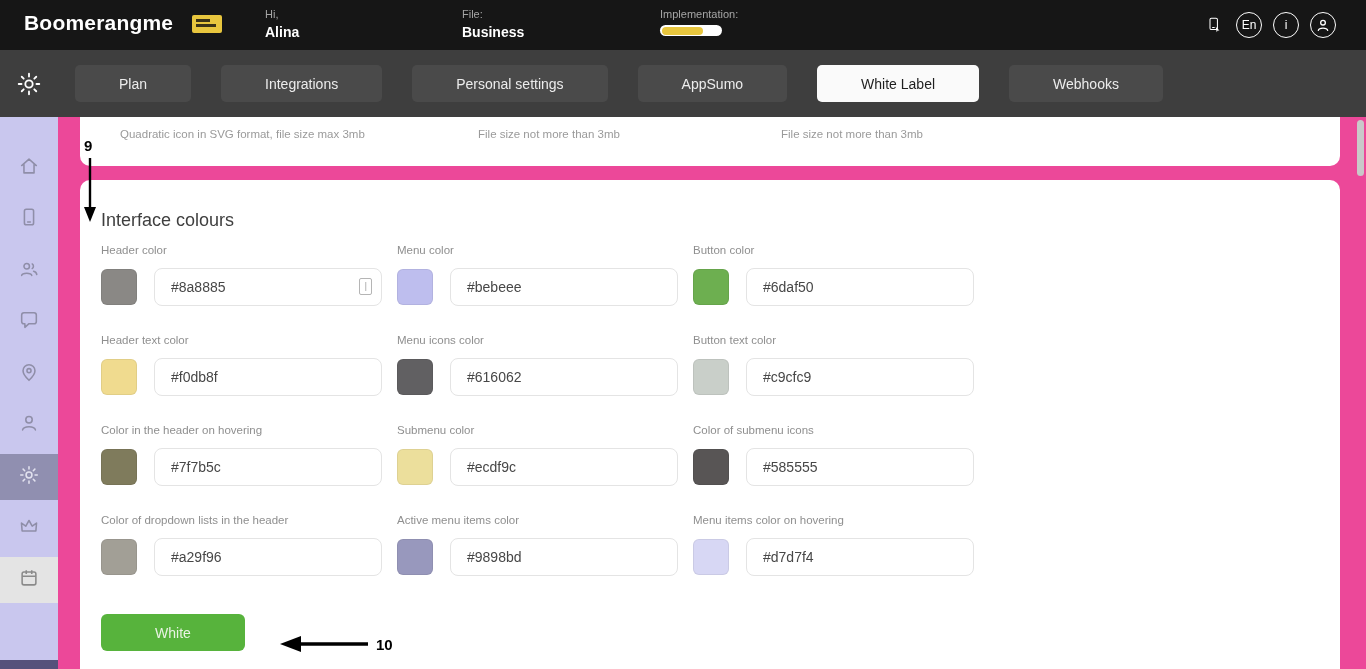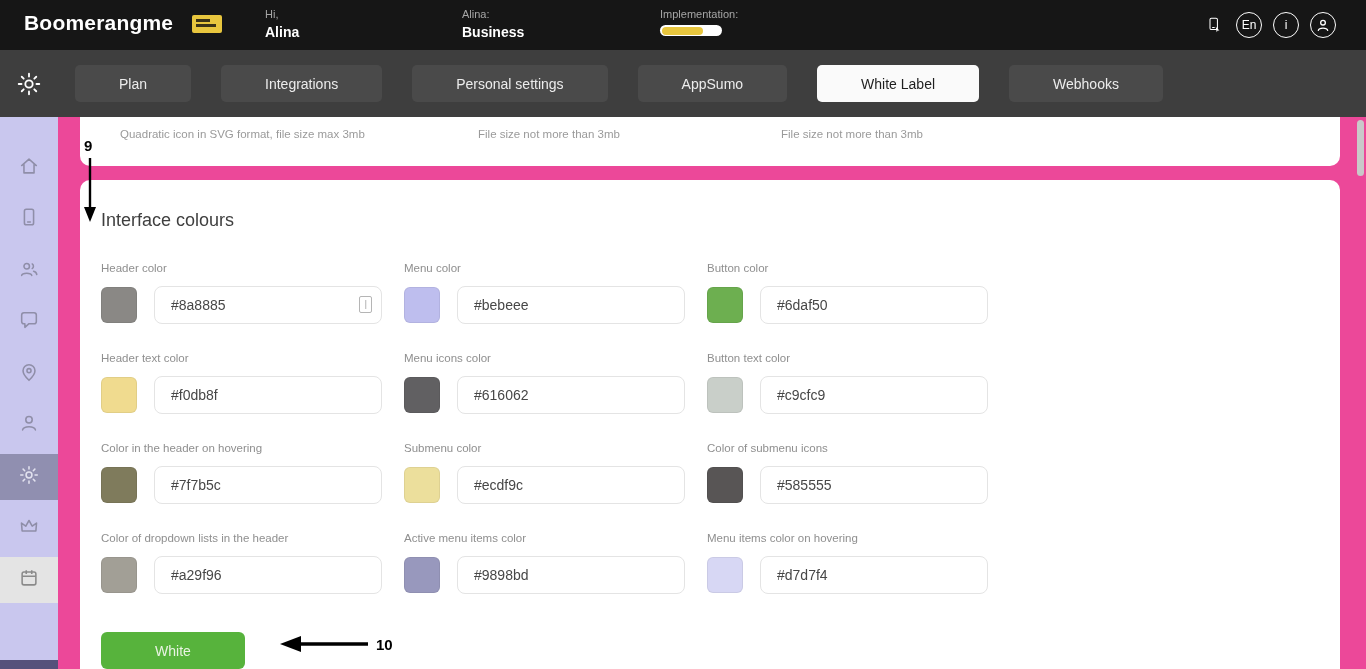--- a/index.html
+++ b/index.html
@@ -45,21 +45,21 @@
   .sb-strip { position:absolute; left:0; bottom:0; width:58px; height:9px; background:#55517b; }
 
   
   .main { position:absolute; left:58px; top:117px; width:1365px; height:552px; background:#ec4899; }
   .card1 { position:relative; margin-left:22px; width:1260px; height:49px; background:#fff; border-radius:0 0 10px 10px; }
   .note { position:absolute; top:11px; font-size:11.5px; color:#9a9a9a; }
   .note-0 { left:40px; } .note-1 { left:398px; } .note-2 { left:701px; }
   .card2 { position:relative; margin-left:22px; margin-top:14px; width:1260px; height:600px; background:#fff;
     border-radius:10px; padding:30px 0 0 21px; }
   .sec-title { font-size:18px; font-weight:500; color:#3f3f3f; }
-  .grid { margin-top:31px; display:grid; grid-template-columns:repeat(3,281px); column-gap:22px; }
+  .grid { margin-top:13px; display:grid; grid-template-columns:repeat(3,281px); column-gap:15px; }
   .field { margin-bottom:28px; }
   .f-label { font-size:11.5px; color:#8f8f8f; margin-bottom:12px; }
   .f-row { display:flex; align-items:center; gap:17px; }
   .swatch { width:36px; height:36px; border-radius:6px; border:1px solid rgba(0,0,0,.06); cursor:pointer; }
   .inp-wrap { position:relative; }
   .inp-wrap input { width:228px; height:38px; border:1px solid #e4e4e4; border-radius:8px; padding:0 28px 0 16px;
     font-size:14px; color:#474747; font-family:inherit; background:#fff; outline:none; }
   .addon { position:absolute; right:10px; top:10px; width:13px; height:17px; border:1px solid #b5b5b5;
     border-radius:2px; cursor:pointer; }
   .addon:after { content:""; position:absolute; left:50%; top:3px; bottom:3px; width:1.5px; background:#b5b5b5;
@@ -78,21 +78,21 @@
 <div class="stage">
 
   <header class="topbar">
     <div class="logo">Boomerangme</div>
     <span class="logo-badge"></span>
     <div class="hdr-block hb-greet">
       <div class="sm">Hi,</div>
       <div class="lg">Alina</div>
     </div>
     <div class="hdr-block hb-plan">
-      <div class="sm">Alina:</div>
+      <div class="sm">File:</div>
       <div class="lg">Business</div>
     </div>
     <div class="hdr-block hb-impl">
       <div class="sm">Implementation:</div>
       <div class="progress">
         <div class="progress-fill" style="width: 70%; background: rgb(232, 198, 62);"></div>
       </div>
     </div>
     <div class="hdr-icons">
       <span class="plain-ic">

